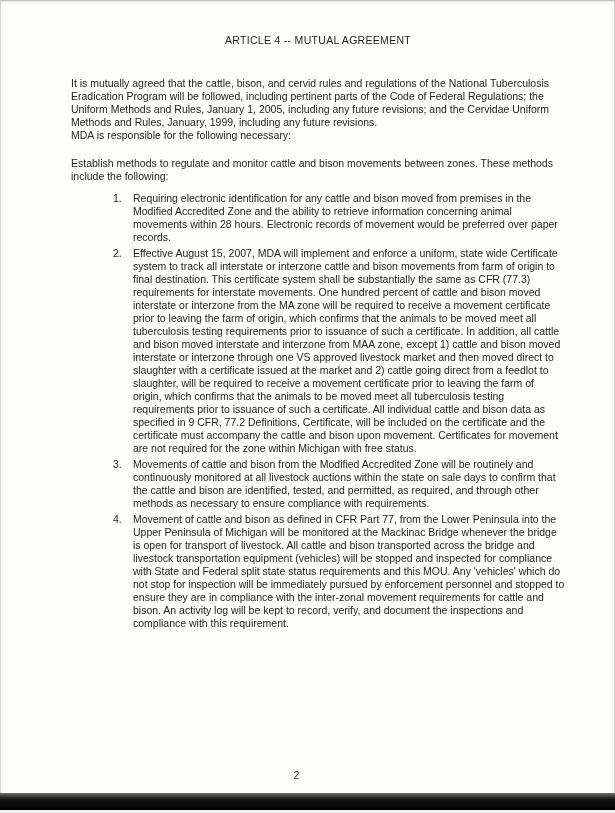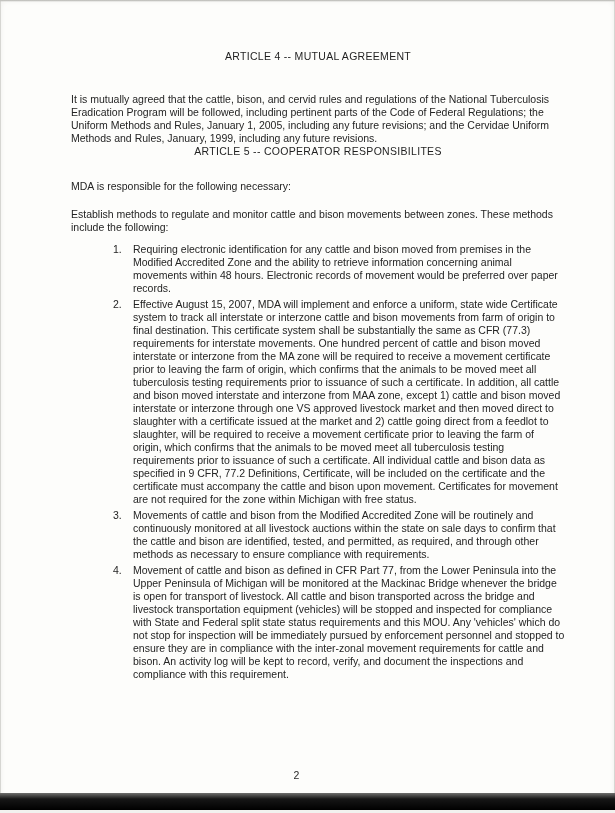--- a/index.html
+++ b/index.html
@@ -13,21 +13,21 @@
     height: 813px;
     margin: 0 auto;
     background: #fdfdfb;
     overflow: hidden;
     font-family: "Liberation Sans", "DejaVu Sans", sans-serif;
     color: #242424;
     box-shadow: inset 0 0 0 1px #d6d6d2, inset 0 0 6px rgba(0,0,0,0.08);
   }
   .content {
     position: absolute;
-    top: 50px;
+    top: 34px;
     left: 71px;
     right: 50px;
     font-size: 10.5px;
     line-height: 13px;
   }
   .article-title {
     margin: 0;
     padding: 0;
     text-align: center;
     font-size: 10.5px;
@@ -98,31 +98,30 @@
 
 <div class="page">
   <div class="scan-edge-top"></div>
 
   <div class="content">
 
     <h1 class="article-title title-a4">ARTICLE 4 -- MUTUAL AGREEMENT</h1>
 
     <p class="para para-a4">It is mutually agreed that the cattle, bison, and cervid rules and regulations of the National Tuberculosis Eradication Program will be followed, including pertinent parts of the Code of Federal Regulations; the Uniform Methods and Rules, January 1, 2005, including any future revisions; and the Cervidae Uniform Methods and Rules, January, 1999, including any future revisions.</p>
 
-    <h1 class="article-title title-a5">ARTICLE 5 -- COOPERATOR RESPONSIBILITES</h1>
 
     <p class="para lead-in">MDA is responsible for the following necessary:</p>
 
     <p class="para section-intro">Establish methods to regulate and monitor cattle and bison movements between zones. These methods include the following:</p>
 
     <div class="provision-list">
 
       <div class="provision">
         <span class="provision-number">1.</span>
-        <span class="provision-text">Requiring electronic identification for any cattle and bison moved from premises in the Modified Accredited Zone and the ability to retrieve information concerning animal movements within 48 hours. Electronic records of movement would be preferred over paper records.</span>
+        <span class="provision-text">Requiring electronic identification for any cattle and bison moved from premises in the Modified Accredited Zone and the ability to retrieve information concerning animal movements within 28 hours. Electronic records of movement would be preferred over paper records.</span>
       </div>
 
       <div class="provision">
         <span class="provision-number">2.</span>
         <span class="provision-text">Effective August 15, 2007, MDA will implement and enforce a uniform, state wide Certificate system to track all interstate or interzone cattle and bison movements from farm of origin to final destination. This certificate system shall be substantially the same as CFR (77.3) requirements for interstate movements. One hundred percent of cattle and bison moved interstate or interzone from the MA zone will be required to receive a movement certificate prior to leaving the farm of origin, which confirms that the animals to be moved meet all tuberculosis testing requirements prior to issuance of such a certificate. In addition, all cattle and bison moved interstate and interzone from MAA zone, except 1) cattle and bison moved interstate or interzone through one VS approved livestock market and then moved direct to slaughter with a certificate issued at the market and 2) cattle going direct from a feedlot to slaughter, will be required to receive a movement certificate prior to leaving the farm of origin, which confirms that the animals to be moved meet all tuberculosis testing requirements prior to issuance of such a certificate. All individual cattle and bison data as specified in 9 CFR, 77.2 Definitions, Certificate, will be included on the certificate and the certificate must accompany the cattle and bison upon movement. Certificates for movement are not required for the zone within Michigan with free status.</span>
       </div>
 
       <div class="provision">
         <span class="provision-number">3.</span>
         <span class="provision-text">Movements of cattle and bison from the Modified Accredited Zone will be routinely and continuously monitored at all livestock auctions within the state on sale days to confirm that the cattle and bison are identified, tested, and permitted, as required, and through other methods as necessary to ensure compliance with requirements.</span>

